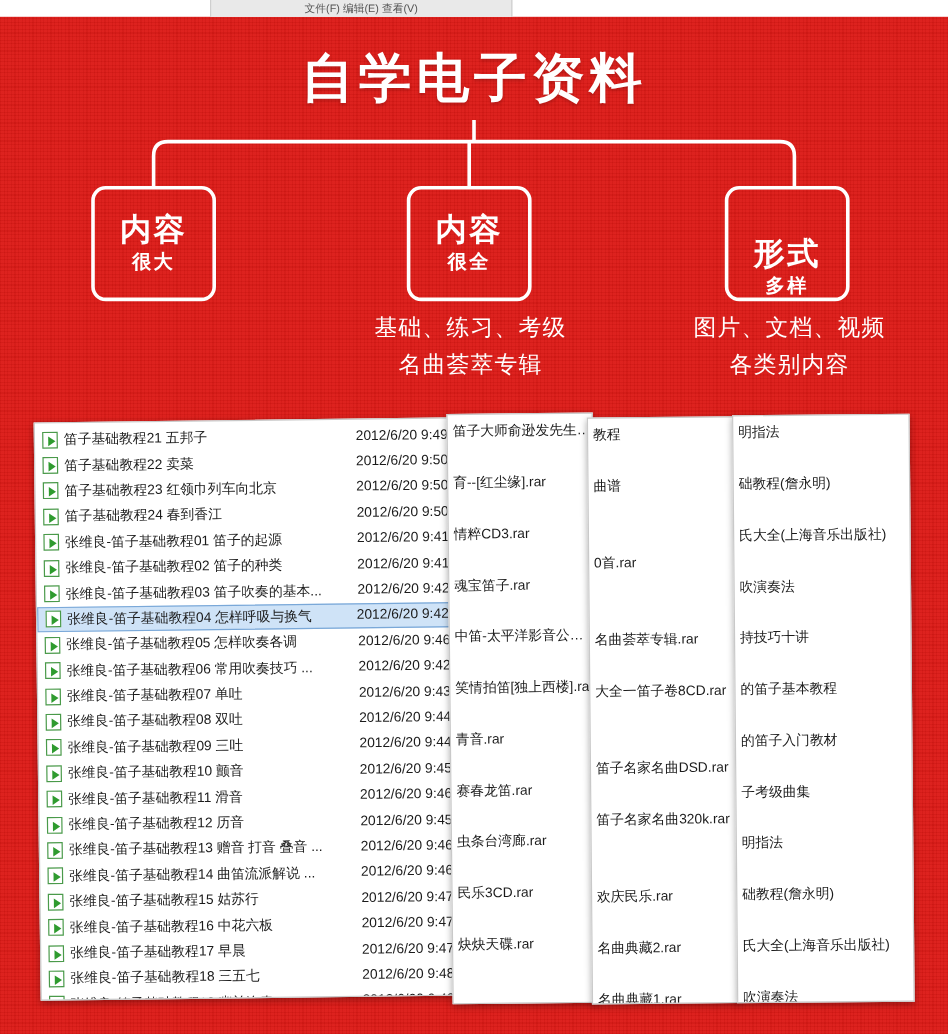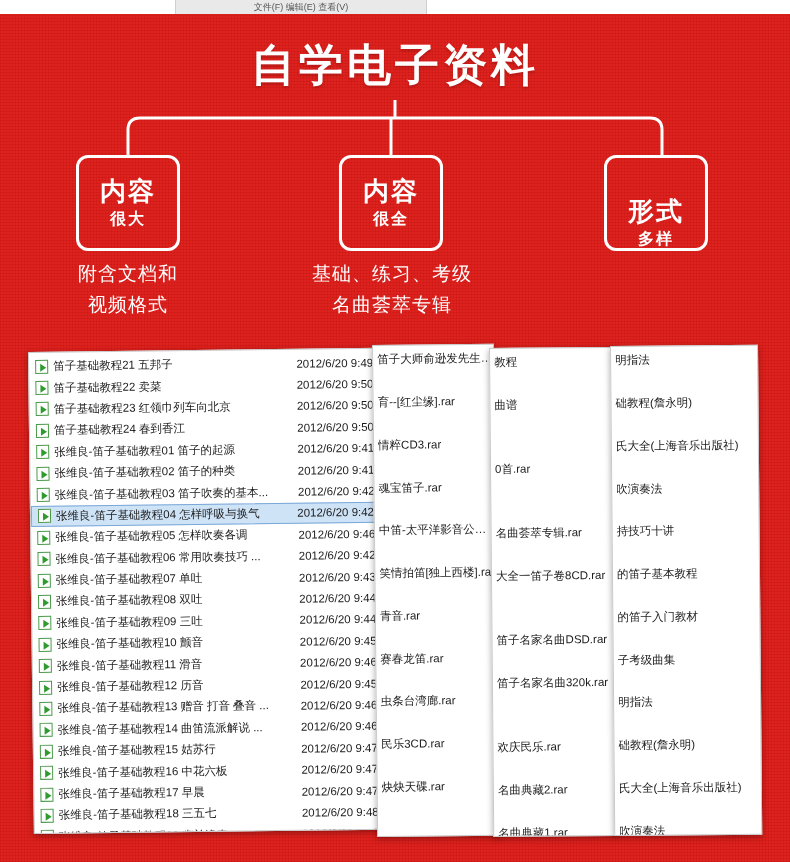--- a/index.html
+++ b/index.html
@@ -274,28 +274,28 @@
     <div class="l1">内容</div>
     <div class="l2">很全</div>
   </div>
   <div class="badge" id="badge-3">
     <div class="l1">形式</div>
     <div class="l2">多样</div>
   </div>
 </div>
 
 <div class="captions">
-  <div class="caption" id="caption-1">
-    <div>附含文档和</div>
-    <div>视频格式</div>
-  </div>
   <div class="caption" id="caption-2">
     <div>基础、练习、考级</div>
     <div>名曲荟萃专辑</div>
   </div>
+  <div class="caption" id="caption-3">
+    <div>图片、文档、视频</div>
+    <div>各类别内容</div>
+  </div>
 </div>
 
 <div class="panels">
   <div class="panel" id="panel-main">
     <div class="panel-pad" id="main-rows">
         <div class="row">
           <span class="ficon"></span>
           <span class="fname">笛子基础教程21 五邦子</span>
           <span class="fdate">2012/6/20 9:49</span>
         </div>

